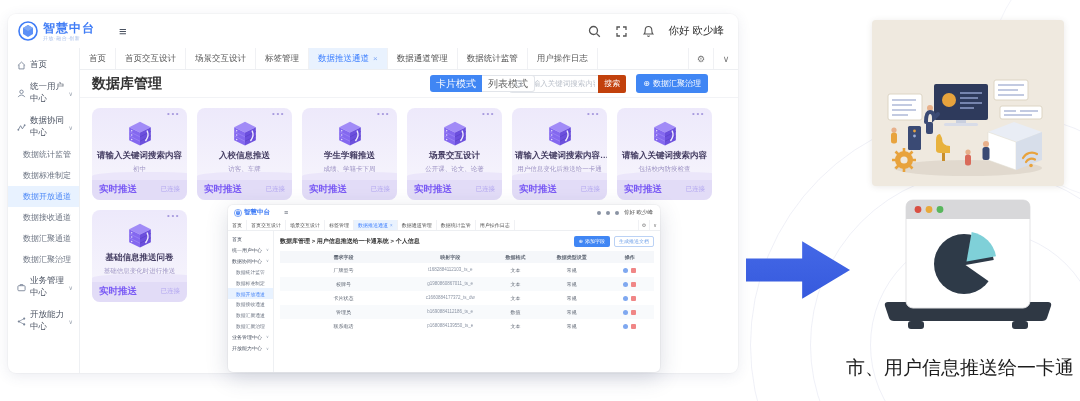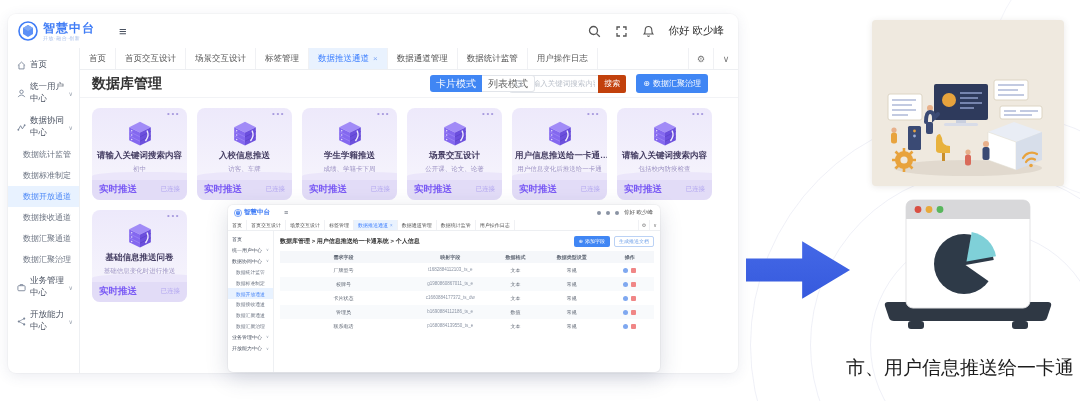--- a/index.html
+++ b/index.html
@@ -379,21 +379,21 @@
             <span class="card-status">实时推送</span>
             <span class="card-badge">已连接</span>
           </div>
         </div>
 
         <div class="card">
           <span class="card-menu">•••</span>
           <svg class="card-icon">
               <use href="#sym-db"></use>
             </svg>
-          <div class="card-title">用户信息推送给一卡通…</div>
+          <div class="card-title">请输入关键词搜索内容…</div>
           <div class="card-sub">用户信息变化后推送给一卡通</div>
           <div class="card-footer">
             <span class="card-status">实时推送</span>
             <span class="card-badge">已连接</span>
           </div>
         </div>
 
         <div class="card">
           <span class="card-menu">•••</span>
           <svg class="card-icon">

